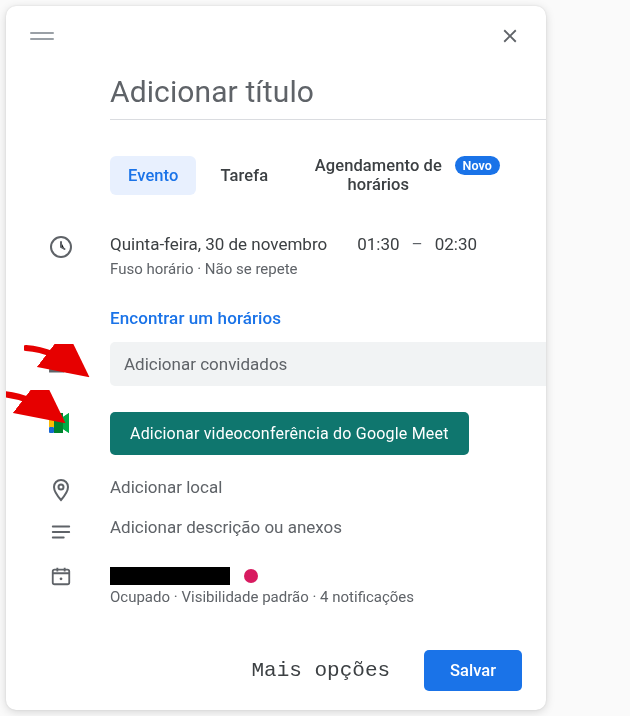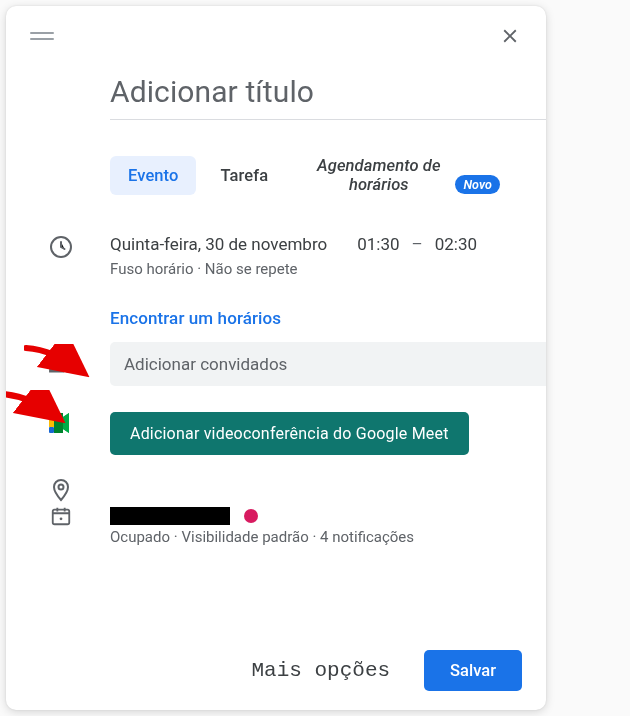--- a/index.html
+++ b/index.html
@@ -48,21 +48,21 @@
     display:flex; align-items:center; gap: 6px;
     margin: 26px 0 22px 0;
   }
   .tab {
     font-size:16.5px; padding: 10px 18px; border-radius:6px;
     color:#3c4043; cursor:pointer; font-weight:500;
     border:none; background:transparent; font-family:inherit;
     letter-spacing:0.1px;
   }
   .tab.active { background:#e8f0fe; color:#1a73e8; }
-  .tab-long { display:flex; align-items:flex-end; gap:8px;font-style:italic; }
+  .tab-long { display:flex; align-items:flex-start; gap:8px; }
   .badge-novo {
     background:#1a73e8; color:#fff; font-size:12.5px; font-weight:600;
     padding:2px 8px; border-radius:10px;
   }
   .row {
     position:relative;
     padding: 8px 0 8px 0;
   }
   .icon-slot {
     position:absolute;
@@ -211,22 +211,31 @@
       <button class="meet-btn">Adicionar videoconferência do Google Meet</button>
     </div>
 
     <div class="row plain-row">
       <div class="icon-slot" style="top:14px">
         <svg width="24" height="24" viewBox="0 0 24 24">
             <path fill="none" stroke="#5f6368" stroke-width="2" d="M12 2C8 2 5 5 5 9c0 5 7 13 7 13s7-8 7-13c0-4-3-7-7-7z"></path>
             <circle cx="12" cy="9" r="2.5" fill="none" stroke="#5f6368" stroke-width="2"></circle>
           </svg>
       </div>
-    </div>
-
+      <span>Adicionar local</span>
+    </div>
+
+    <div class="row plain-row" style="padding-top:6px">
+      <div class="icon-slot" style="top:8px">
+        <svg width="22" height="22" viewBox="0 0 24 24">
+            <path stroke="#5f6368" stroke-width="2" stroke-linecap="round" d="M3 6h18M3 12h18M3 18h12"></path>
+          </svg>
+      </div>
+      <span>Adicionar descrição ou anexos</span>
+    </div>
 
     <div class="row" style="padding-top:12px">
       <div class="icon-slot" style="top:12px">
         <svg width="22" height="22" viewBox="0 0 24 24">
             <rect x="3" y="5" width="18" height="16" rx="2" fill="none" stroke="#5f6368" stroke-width="2"></rect>
             <path stroke="#5f6368" stroke-width="2" d="M3 9h18M8 3v4M16 3v4"></path>
             <circle cx="12" cy="15" r="1.5" fill="#5f6368"></circle>
           </svg>
       </div>
       <div class="cal-owner">

